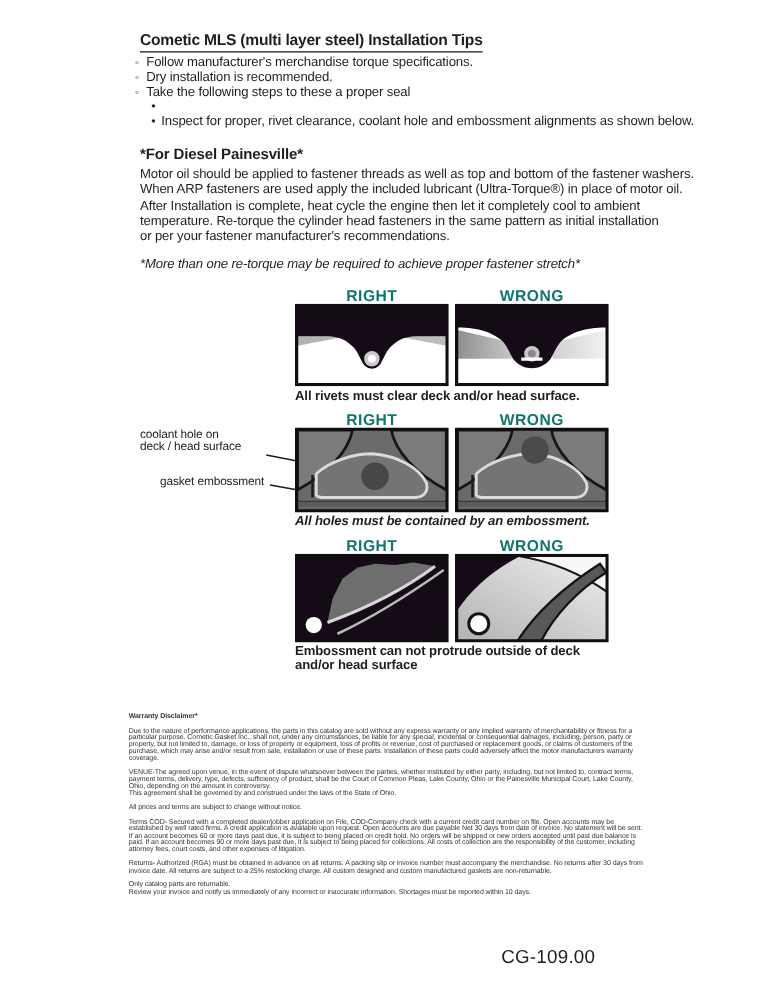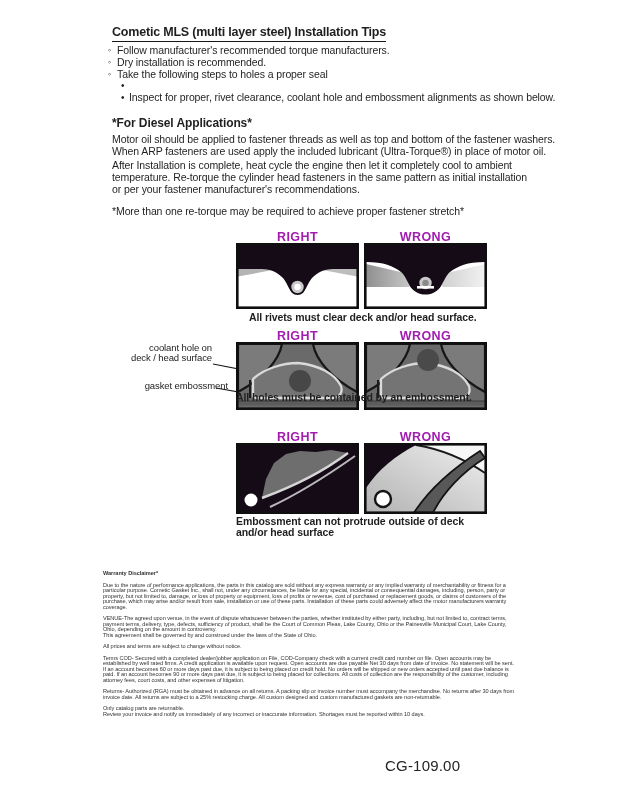--- a/index.html
+++ b/index.html
@@ -12,67 +12,67 @@
     left:112px;top:25px;font-size:12.5px;font-weight:bold;letter-spacing:-0.2px;
     border-bottom:1.6px solid #161616;padding-bottom:2px;
   }
   .tips{left:108px;top:45px;font-size:10.5px;letter-spacing:-0.1px;line-height:11.8px;}
   .tip-row{display:flex;}
   .tip-row.sub{margin-left:13px;}
   .tip-marker{width:9px;flex:0 0 9px;font-size:9px;}
   .tip-row.sub .tip-marker{width:8px;flex:0 0 8px;font-size:10px;}
   .section-heading{left:112px;top:116px;font-size:12px;font-weight:bold;letter-spacing:-0.1px;}
   .para{left:112px;width:452px;font-size:10.5px;letter-spacing:-0.1px;line-height:11.9px;white-space:pre-line;}
-  .fig-label{width:123px;text-align:center;font-size:12.5px;font-weight:bold;letter-spacing:0.4px;color:#a21caf;}
+  .fig-label{width:123px;text-align:center;font-size:12.5px;font-weight:bold;letter-spacing:0.4px;color:#0f766e;}
   .figure{width:123px;line-height:0;}
   .figure svg{display:block;}
   .caption{font-size:10.5px;font-weight:bold;letter-spacing:-0.1px;line-height:10.8px;white-space:pre-line;}
-  .annotation{width:100px;text-align:right;font-size:9.5px;letter-spacing:-0.1px;line-height:10px;white-space:pre-line;color:#1c1c1c;}
+  .annotation{width:100px;font-size:9.5px;letter-spacing:-0.1px;line-height:10px;white-space:pre-line;color:#1c1c1c;}
   .legal{left:103px;top:571px;width:414px;font-size:5.6px;line-height:5.5px;color:#333;letter-spacing:-0.05px;}
   .legal p{margin:0 0 6px 0;}
   .legal p.tight{margin-bottom:0;}
   .legal .legal-heading{font-weight:bold;margin-bottom:6px;}
-  .page-number{left:385px;top:757px;font-size:15px;letter-spacing:0.2px;color:#242424;}
+  .page-number{left:401px;top:757px;font-size:15px;letter-spacing:0.2px;color:#242424;}
 </style>
 </head>
 <body>
 
 <div class="page">
 
   <div class="abs title">Cometic MLS (multi layer steel) Installation Tips</div>
 
   <div class="abs tips">
     <div class="tip-row">
       <span class="tip-marker">◦</span>
-      <span>Follow manufacturer's recommended torque manufacturers.</span>
+      <span>Follow manufacturer's merchandise torque specifications.</span>
     </div>
     <div class="tip-row">
       <span class="tip-marker">◦</span>
       <span>Dry installation is recommended.</span>
     </div>
     <div class="tip-row">
       <span class="tip-marker">◦</span>
-      <span>Take the following steps to holes a proper seal</span>
+      <span>Take the following steps to these a proper seal</span>
     </div>
     <div class="tip-row sub">
       <span class="tip-marker">•</span>
     </div>
     <div class="tip-row sub">
       <span class="tip-marker">•</span>
       <span>Inspect for proper, rivet clearance, coolant hole and embossment alignments as shown below.</span>
     </div>
   </div>
 
-  <div class="abs section-heading">*For Diesel Applications*</div>
+  <div class="abs section-heading">*For Diesel Painesville*</div>
   <div class="abs para" style="top:134px;">Motor oil should be applied to fastener threads as well as top and bottom of the fastener washers.
 When ARP fasteners are used apply the included lubricant (Ultra-Torque®) in place of motor oil.</div>
   <div class="abs para" style="top:160px;">After Installation is complete, heat cycle the engine then let it completely cool to ambient
 temperature. Re-torque the cylinder head fasteners in the same pattern as initial installation
 or per your fastener manufacturer's recommendations.</div>
-  <div class="abs para" style="top:206px;">*More than one re-torque may be required to achieve proper fastener stretch*</div>
+  <div class="abs para" style="top:206px;font-style:italic;">*More than one re-torque may be required to achieve proper fastener stretch*</div>
 
   <div class="abs fig-label" style="left:236px;top:230px;">RIGHT</div>
   <div class="abs fig-label" style="left:364px;top:230px;">WRONG</div>
 
   <div class="abs figure" style="left:236px;top:243px;">
     <svg width="123" height="66" viewBox="0 0 123 66">
       <rect x="1.3" y="1.3" width="120.4" height="63.4" fill="#ffffff"></rect>
       <polygon points="2,26 42,26 2,33.5" fill="#b4b4b4"></polygon>
       <polygon points="121,26 81,26 121,33.5" fill="#bdbdbd"></polygon>
       <path d="M2,2 H121 V26 H97 C87,26.5 82,29 76,35 C70,42 70,51 61.5,51 C53,51 53,42 47,35 C41,29 36,26.5 26,26 H2 Z" fill="#150b17"></path>
@@ -99,21 +99,21 @@
       <polygon points="121,21 66,34 80,44.5 121,44.5" fill="url(#gwR)"></polygon>
       <path d="M2,2 H121 V19 C103,19 94,23 86,29 C78,35.5 77,54 61.5,54 C46,54 45,35.5 37,29 C29,23 20,19 2,19 Z" fill="#150b17"></path>
       <circle cx="61.5" cy="40" r="8" fill="#150b17"></circle>
       <circle cx="61.5" cy="40" r="6.2" fill="#c9c9c9"></circle>
       <circle cx="61.5" cy="40" r="3.2" fill="#8a8a8a"></circle>
       <path d="M2,44 H46 C52,50 56,51.5 61.5,51.5 C67,51.5 71,50 77,44 H121 V62.7 H2 Z" fill="#ffffff"></path>
       <rect x="53" y="43" width="17" height="2.6" fill="#ffffff"></rect>
       <rect x="1.3" y="1.3" width="120.4" height="63.4" fill="none" stroke="#0f0f0f" stroke-width="2.6"></rect>
     </svg>
   </div>
-  <div class="abs caption" style="left:249px;top:312px;">All rivets must clear deck and/or head surface.</div>
+  <div class="abs caption" style="left:236px;top:312px;">All rivets must clear deck and/or head surface.</div>
 
   <div class="abs fig-label" style="left:236px;top:329px;">RIGHT</div>
   <div class="abs fig-label" style="left:364px;top:329px;">WRONG</div>
 
   <div class="abs annotation" style="left:112px;top:343px;">coolant hole on
 deck / head surface</div>
   <div class="abs annotation" style="left:128px;top:381px;">gasket embossment</div>
 
   <svg class="abs" style="left:208px;top:358px;" width="100" height="45">
     <line x1="5" y1="6" x2="92" y2="23" stroke="#1a1a1a" stroke-width="1.1"></line>
@@ -139,21 +139,21 @@
       <path d="M2,2 H46 C43,18 28,36 2,50 Z" fill="#7b7b7b" stroke="#161616" stroke-width="2.2"></path>
       <path d="M121,2 H77 C80,18 95,36 121,50 Z" fill="#7b7b7b" stroke="#161616" stroke-width="2.2"></path>
       <path d="M17,54 V37 C28,27 46,21 62,21 C83,23 99,32 105,44 C107,50 104,56 96,56 H22 C19,56 17,54.8 17,54 Z" fill="#747474" stroke="#dadada" stroke-width="2.3" stroke-linejoin="round"></path>
       <path d="M14,56 V38" stroke="#1c1c1c" stroke-width="2" fill="none"></path>
       <circle cx="64" cy="18" r="11" fill="#4a4a4a"></circle>
       <rect x="2" y="59" width="119" height="4.5" fill="#5c5c5c"></rect>
       <line x1="2" y1="59" x2="121" y2="59" stroke="#3a3a3a" stroke-width="1"></line>
       <rect x="1.3" y="1.3" width="120.4" height="65.4" fill="none" stroke="#0f0f0f" stroke-width="2.6"></rect>
     </svg>
   </div>
-  <div class="abs caption" style="left:236px;top:392px;">All holes must be contained by an embossment.</div>
+  <div class="abs caption" style="left:236px;top:412px;font-style:italic;">All holes must be contained by an embossment.</div>
 
   <div class="abs fig-label" style="left:236px;top:430px;">RIGHT</div>
   <div class="abs fig-label" style="left:364px;top:430px;">WRONG</div>
 
   <div class="abs figure" style="left:236px;top:443px;">
     <svg width="123" height="71" viewBox="0 0 123 71">
       <rect x="1.3" y="1.3" width="120.4" height="68.4" fill="#150b17"></rect>
       <path d="M26,55 L30,36 L38,20 L50,11 L64,8 L80,9 L95,7 L112,10 C88,28 56,44 26,55 Z" fill="#6e6e6e"></path>
       <path d="M112,10 C88,28 56,44 26,55" stroke="#d6d6d6" stroke-width="2.4" fill="none"></path>
       <path d="M34,64 C62,51 92,32 119,13" stroke="#b9b9b9" stroke-width="2" fill="none"></path>

